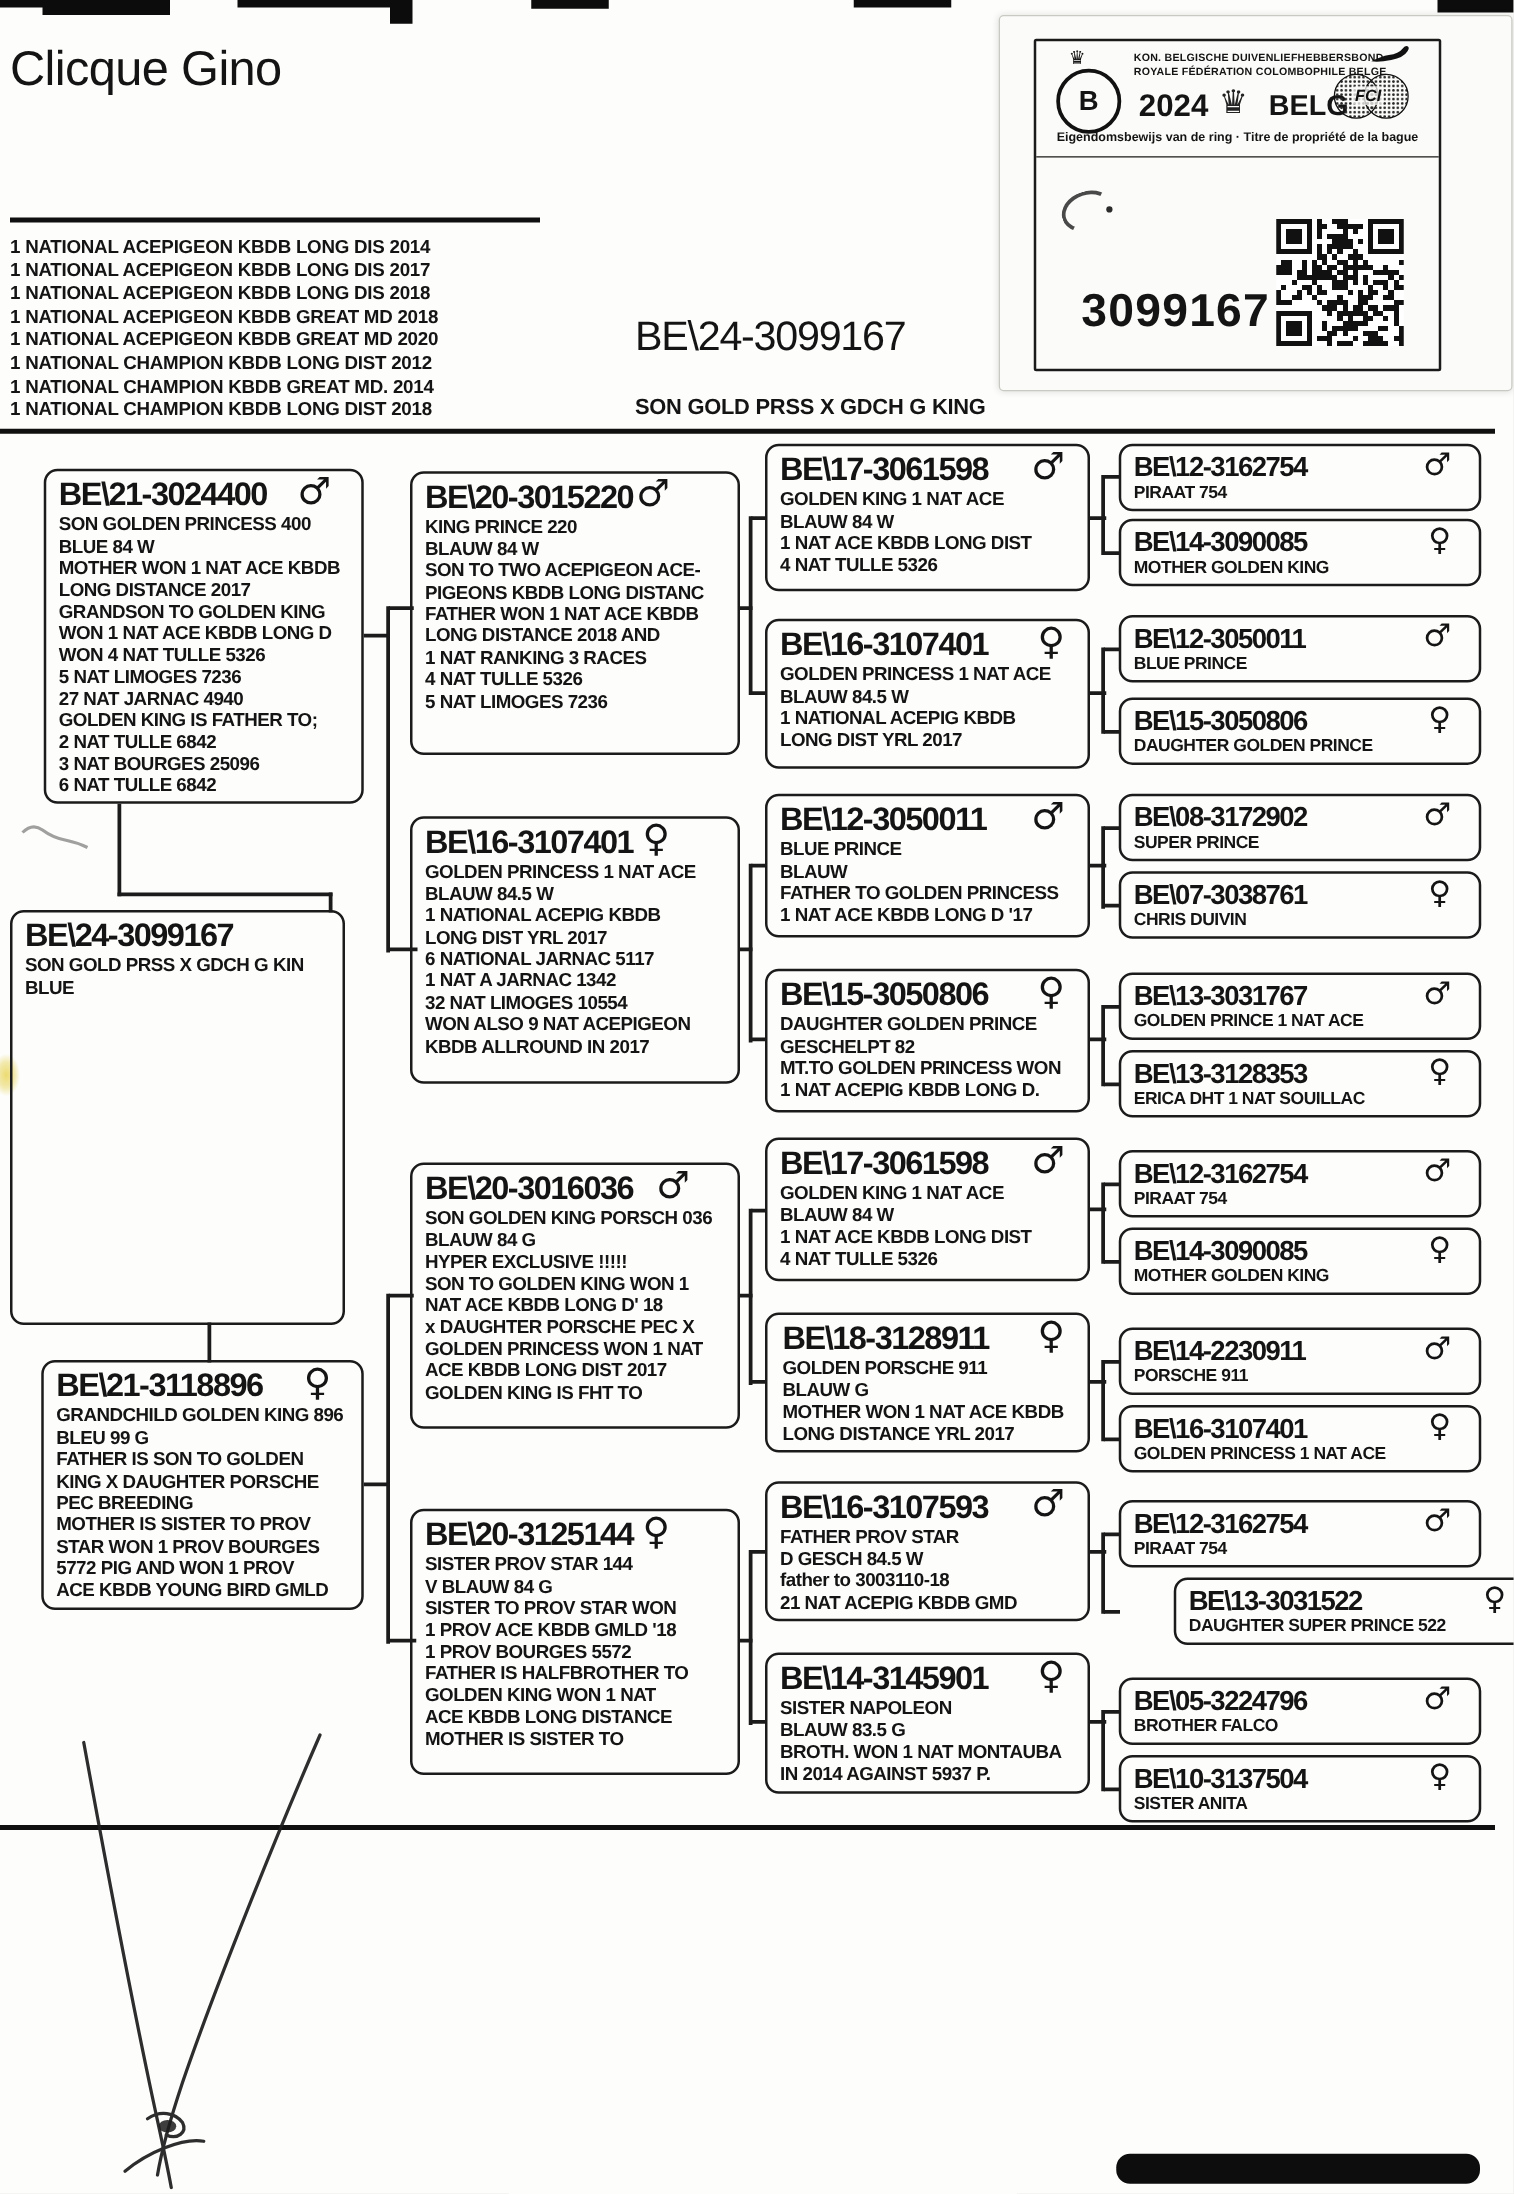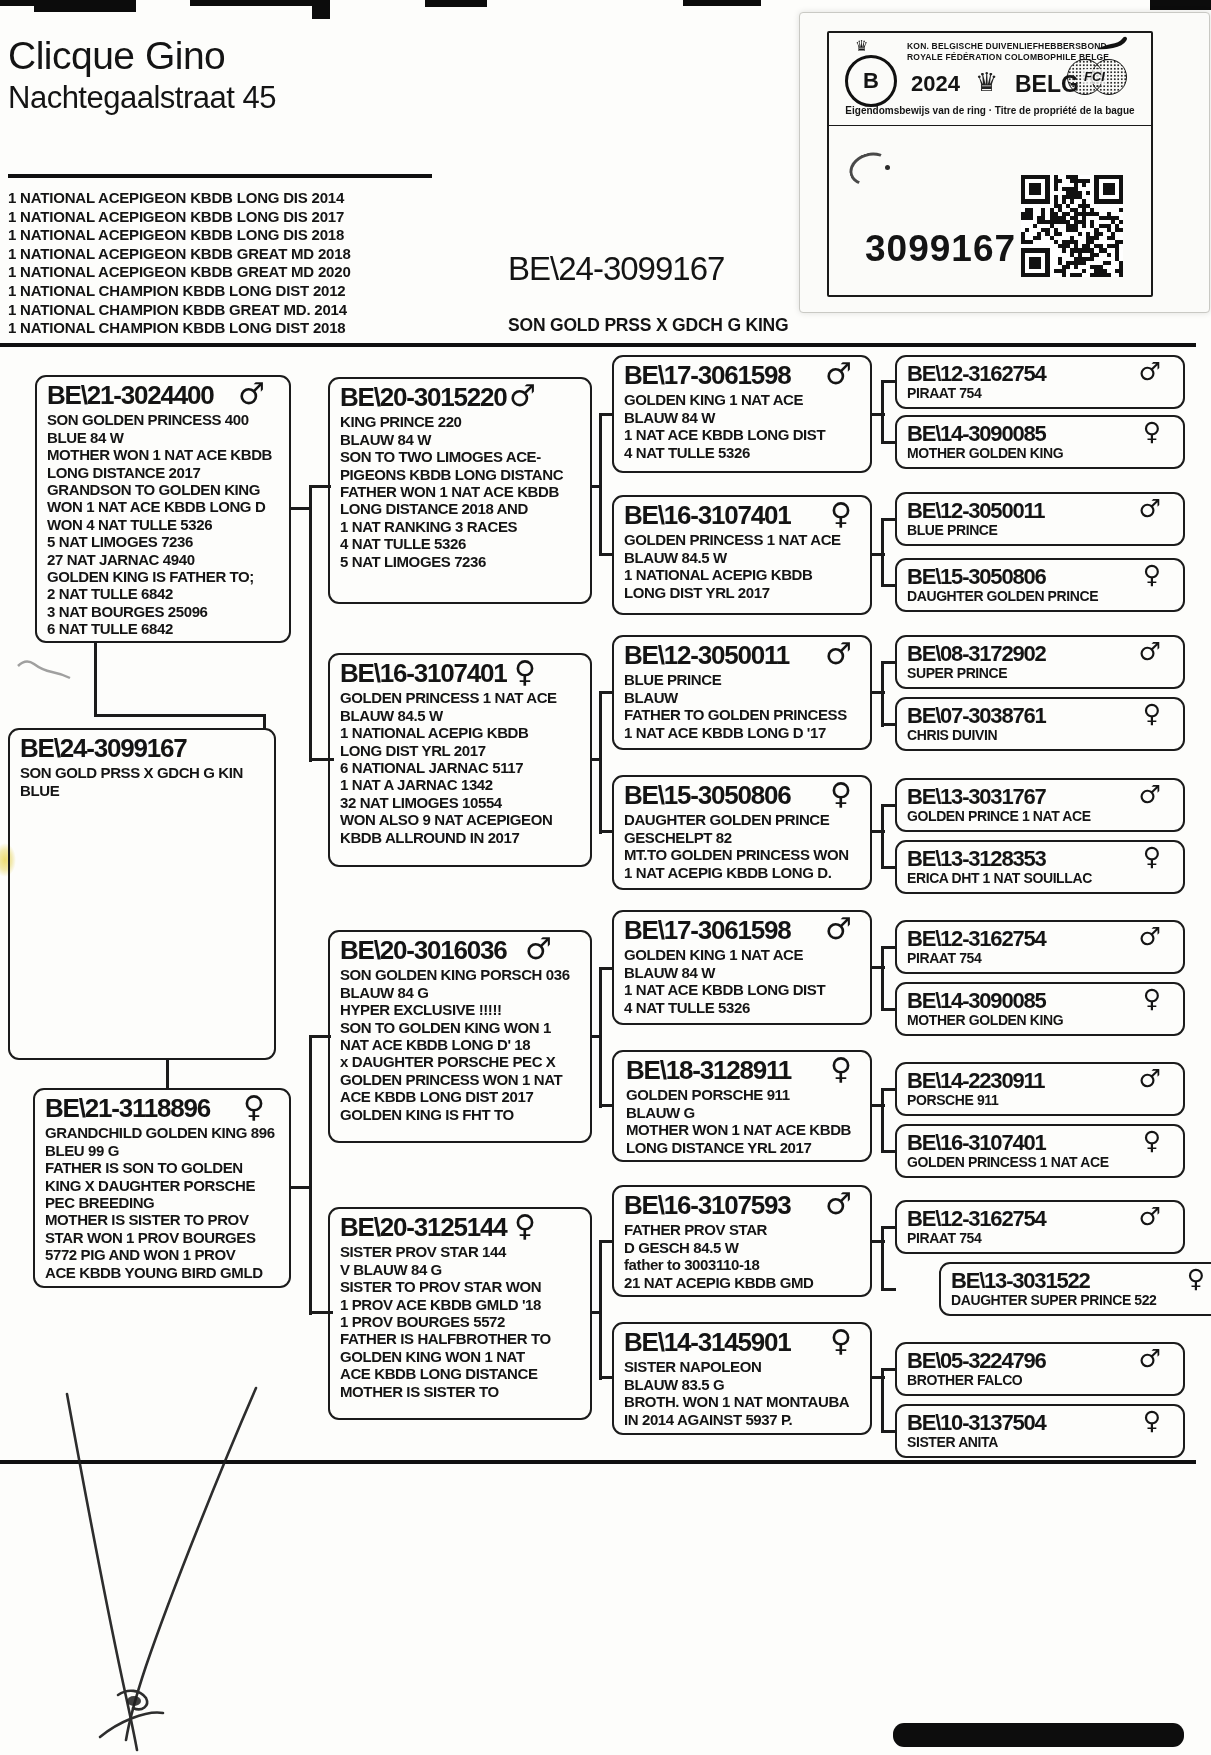--- a/index.html
+++ b/index.html
@@ -13,21 +13,21 @@
   .owner-city{position:absolute;left:8px;top:111px;font-size:31px;letter-spacing:-.5px;white-space:pre;}
   .rule{position:absolute;background:#101010;}
   .ach{position:absolute;left:8px;top:189px;}
   .ach div{font-size:15px;font-weight:bold;line-height:18.6px;letter-spacing:-.2px;white-space:pre;}
   
   .sticker{position:absolute;left:799px;top:12px;width:409px;height:299px;background:#fbfbf9;
            border:1px solid #c9c9c4;border-radius:4px;box-shadow:0 0 6px rgba(0,0,0,.12);}
   .certbox{position:absolute;left:27px;top:18px;width:322px;height:262px;border:2.5px solid #1a1a1a;border-radius:2px;}
   .cert-org1{position:absolute;left:78px;top:8px;width:230px;font-size:8.5px;font-weight:bold;letter-spacing:.2px;white-space:nowrap;}
   .cert-org2{position:absolute;left:78px;top:19px;width:230px;font-size:8.5px;font-weight:bold;letter-spacing:.2px;white-space:nowrap;}
-  .cert-year{position:absolute;left:82px;top:38px;font-size:22px;font-weight:bold;}
+  .cert-year{position:absolute;left:82px;top:38px;font-size:25px;font-weight:bold;}
   .cert-crown{position:absolute;left:146px;top:34px;font-size:26px;color:#222;font-family:"DejaVu Sans",sans-serif;}
   .cert-country{position:absolute;left:186px;top:38px;font-size:23px;font-weight:bold;}
   .cert-sub{position:absolute;left:4px;top:72px;width:314px;text-align:center;font-size:10px;font-weight:bold;white-space:nowrap;}
   .kbdb-logo{position:absolute;left:16px;top:22px;width:46px;height:46px;border:3px solid #111;border-radius:50%;
              display:flex;align-items:center;justify-content:center;font-size:22px;font-weight:bold;}
   .kbdb-crown{position:absolute;left:26px;top:4px;font-size:15px;font-family:"DejaVu Sans",sans-serif;}
   .fci{position:absolute;width:34px;height:34px;border-radius:50%;border:1.5px solid #111;
        background:radial-gradient(#2a2a2a 0.9px,transparent 1.1px) 0 0/3.5px 3.5px;}
   .fci-label{position:absolute;left:253px;top:36px;font-size:13px;font-weight:bold;font-style:italic;
              color:#111;background:rgba(250,250,248,.75);padding:0 2px;border-radius:3px;z-index:3;}
@@ -64,21 +64,20 @@
   <div class="artifact" style="left:34px;top:0;width:102px;height:12px;"></div>
   <div class="artifact" style="left:190px;top:0;width:128px;height:6px;"></div>
   <div class="artifact" style="left:312px;top:0;width:18px;height:19px;"></div>
   <div class="artifact" style="left:425px;top:0;width:62px;height:7px;"></div>
   <div class="artifact" style="left:683px;top:0;width:78px;height:6px;"></div>
   <div class="artifact" style="left:1150px;top:0;width:61px;height:10px;"></div>
   <div class="bottom-bar"></div>
   <div class="smudge"></div>
 
   <div class="owner-name">Clicque Gino</div>
-  <div class="owner-street">Nachtegaalstraat 45</div>
   <div class="rule" style="left:8px;top:174px;width:424px;height:4px;"></div>
   <div class="ach" id="ach">
       <div>1 NATIONAL ACEPIGEON KBDB LONG DIS 2014</div>
       <div>1 NATIONAL ACEPIGEON KBDB LONG DIS 2017</div>
       <div>1 NATIONAL ACEPIGEON KBDB LONG DIS 2018</div>
       <div>1 NATIONAL ACEPIGEON KBDB GREAT MD 2018</div>
       <div>1 NATIONAL ACEPIGEON KBDB GREAT MD 2020</div>
       <div>1 NATIONAL CHAMPION KBDB LONG DIST 2012</div>
       <div>1 NATIONAL CHAMPION KBDB GREAT MD. 2014</div>
       <div>1 NATIONAL CHAMPION KBDB LONG DIST 2018</div>
@@ -379,21 +378,21 @@
         <div class="pline">MOTHER IS SISTER TO PROV</div>
         <div class="pline">STAR WON 1 PROV BOURGES</div>
         <div class="pline">5772 PIG AND WON 1 PROV</div>
         <div class="pline">ACE KBDB YOUNG BIRD GMLD</div>
       </div>
       <div class="pbox" style="left: 328px; top: 377px; width: 264px; height: 227px;">
         <span class="ptitle">BE\20-3015220</span>
         <span class="sicon" style="right: 54px; font-size: 30px;">♂</span>
         <div class="pline">KING PRINCE 220</div>
         <div class="pline">BLAUW 84 W</div>
-        <div class="pline">SON TO TWO LIMOGES ACE-</div>
+        <div class="pline">SON TO TWO ACEPIGEON ACE-</div>
         <div class="pline">PIGEONS KBDB LONG DISTANC</div>
         <div class="pline">FATHER WON 1 NAT ACE KBDB</div>
         <div class="pline">LONG DISTANCE 2018 AND</div>
         <div class="pline">1 NAT RANKING 3 RACES</div>
         <div class="pline">4 NAT TULLE 5326</div>
         <div class="pline">5 NAT LIMOGES 7236</div>
       </div>
       <div class="pbox" style="left: 328px; top: 653px; width: 264px; height: 214px;">
         <span class="ptitle">BE\16-3107401</span>
         <span class="sicon" style="right: 54px; font-size: 30px;">♀</span>

